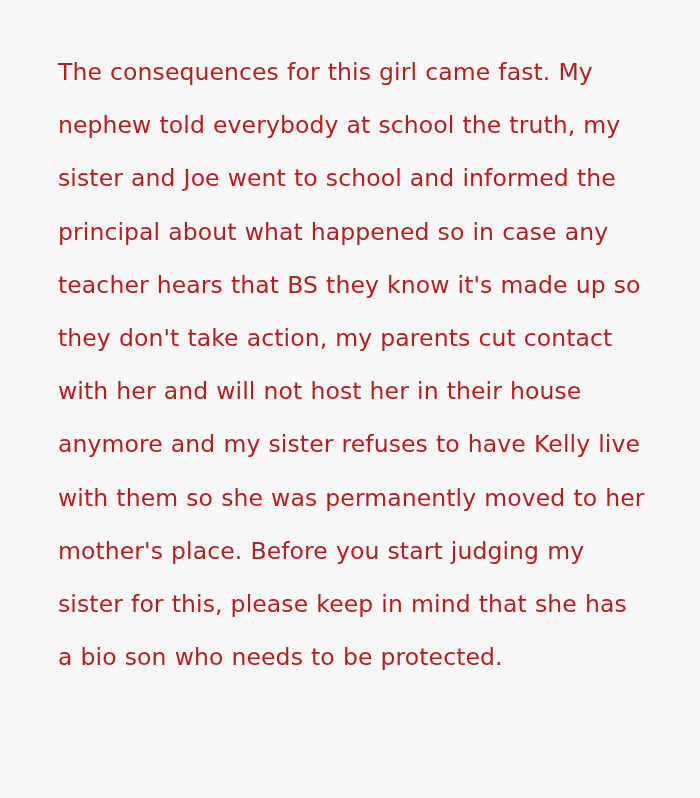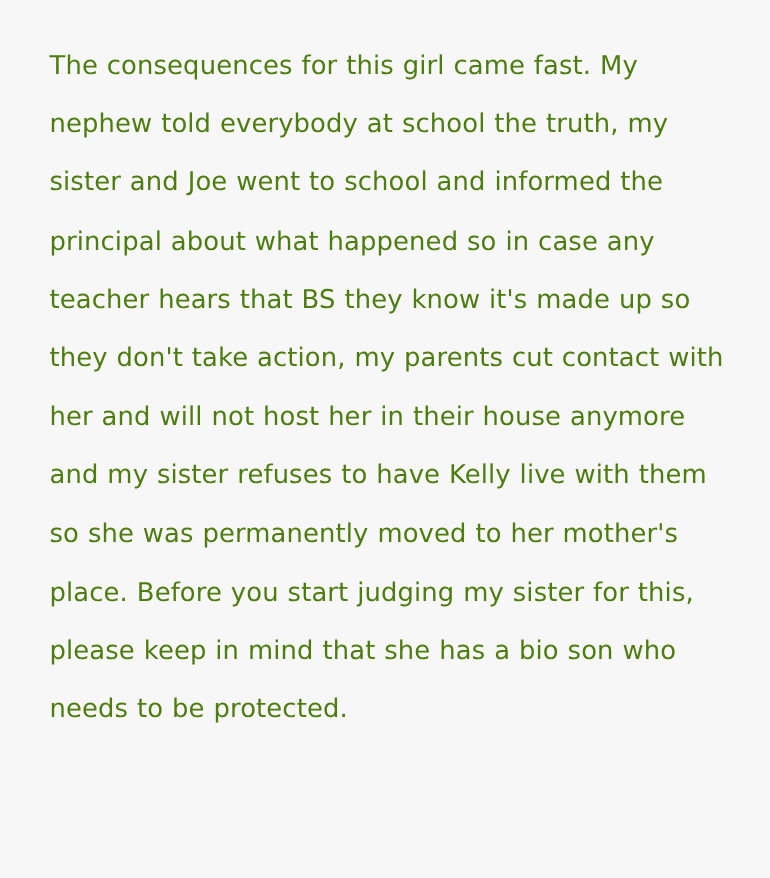--- a/index.html
+++ b/index.html
@@ -15,22 +15,22 @@
   }
   .page {
     box-sizing: border-box;
     width: 700px;
     height: 798px;
     background: #f7f7f7;
     padding: 30px 38px 30px 42px;
     display: block;
   }
   .story-text {
-    margin: 3px;
-    color: #4d7c0f;
+    margin: 16px;
+    color: #b91c1c;
     font-family: "DejaVu Sans", sans-serif;
     font-size: 23.5px;
     line-height: 53.2px;
     letter-spacing: 0.1px;
     word-spacing: 0.5px;
     text-align: left;
     white-space: normal;
   }
 </style>
 </head>

